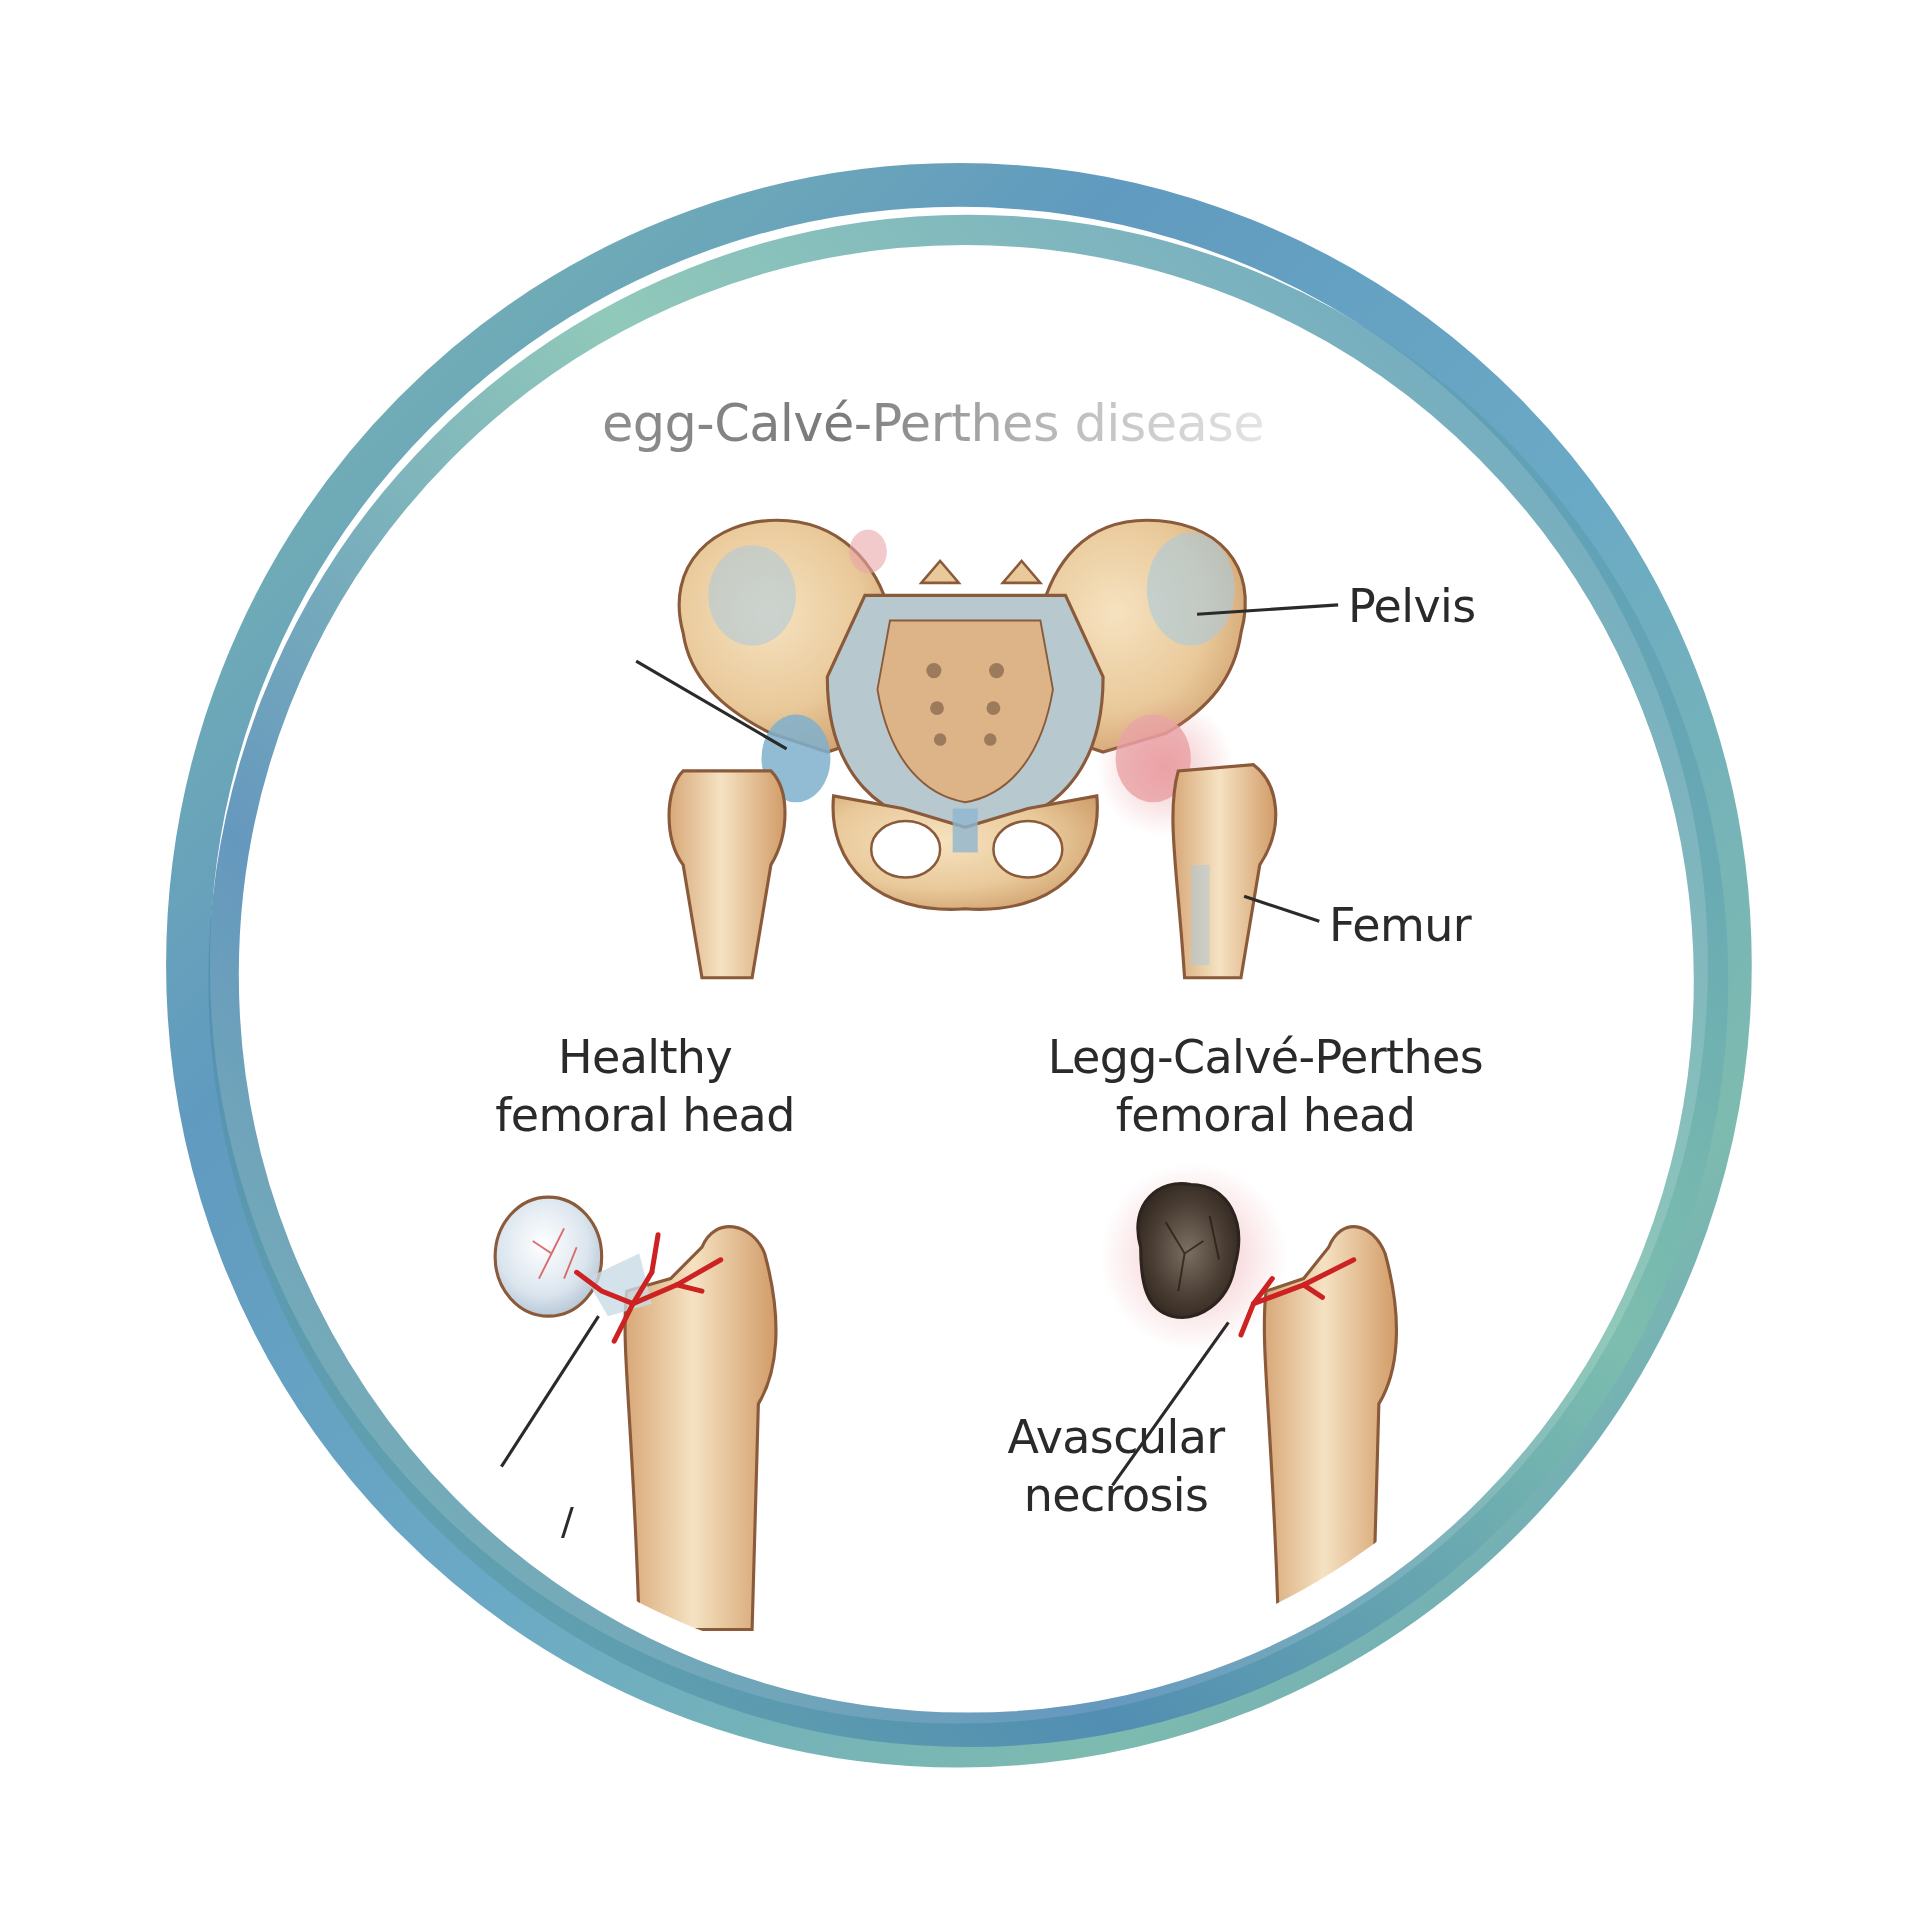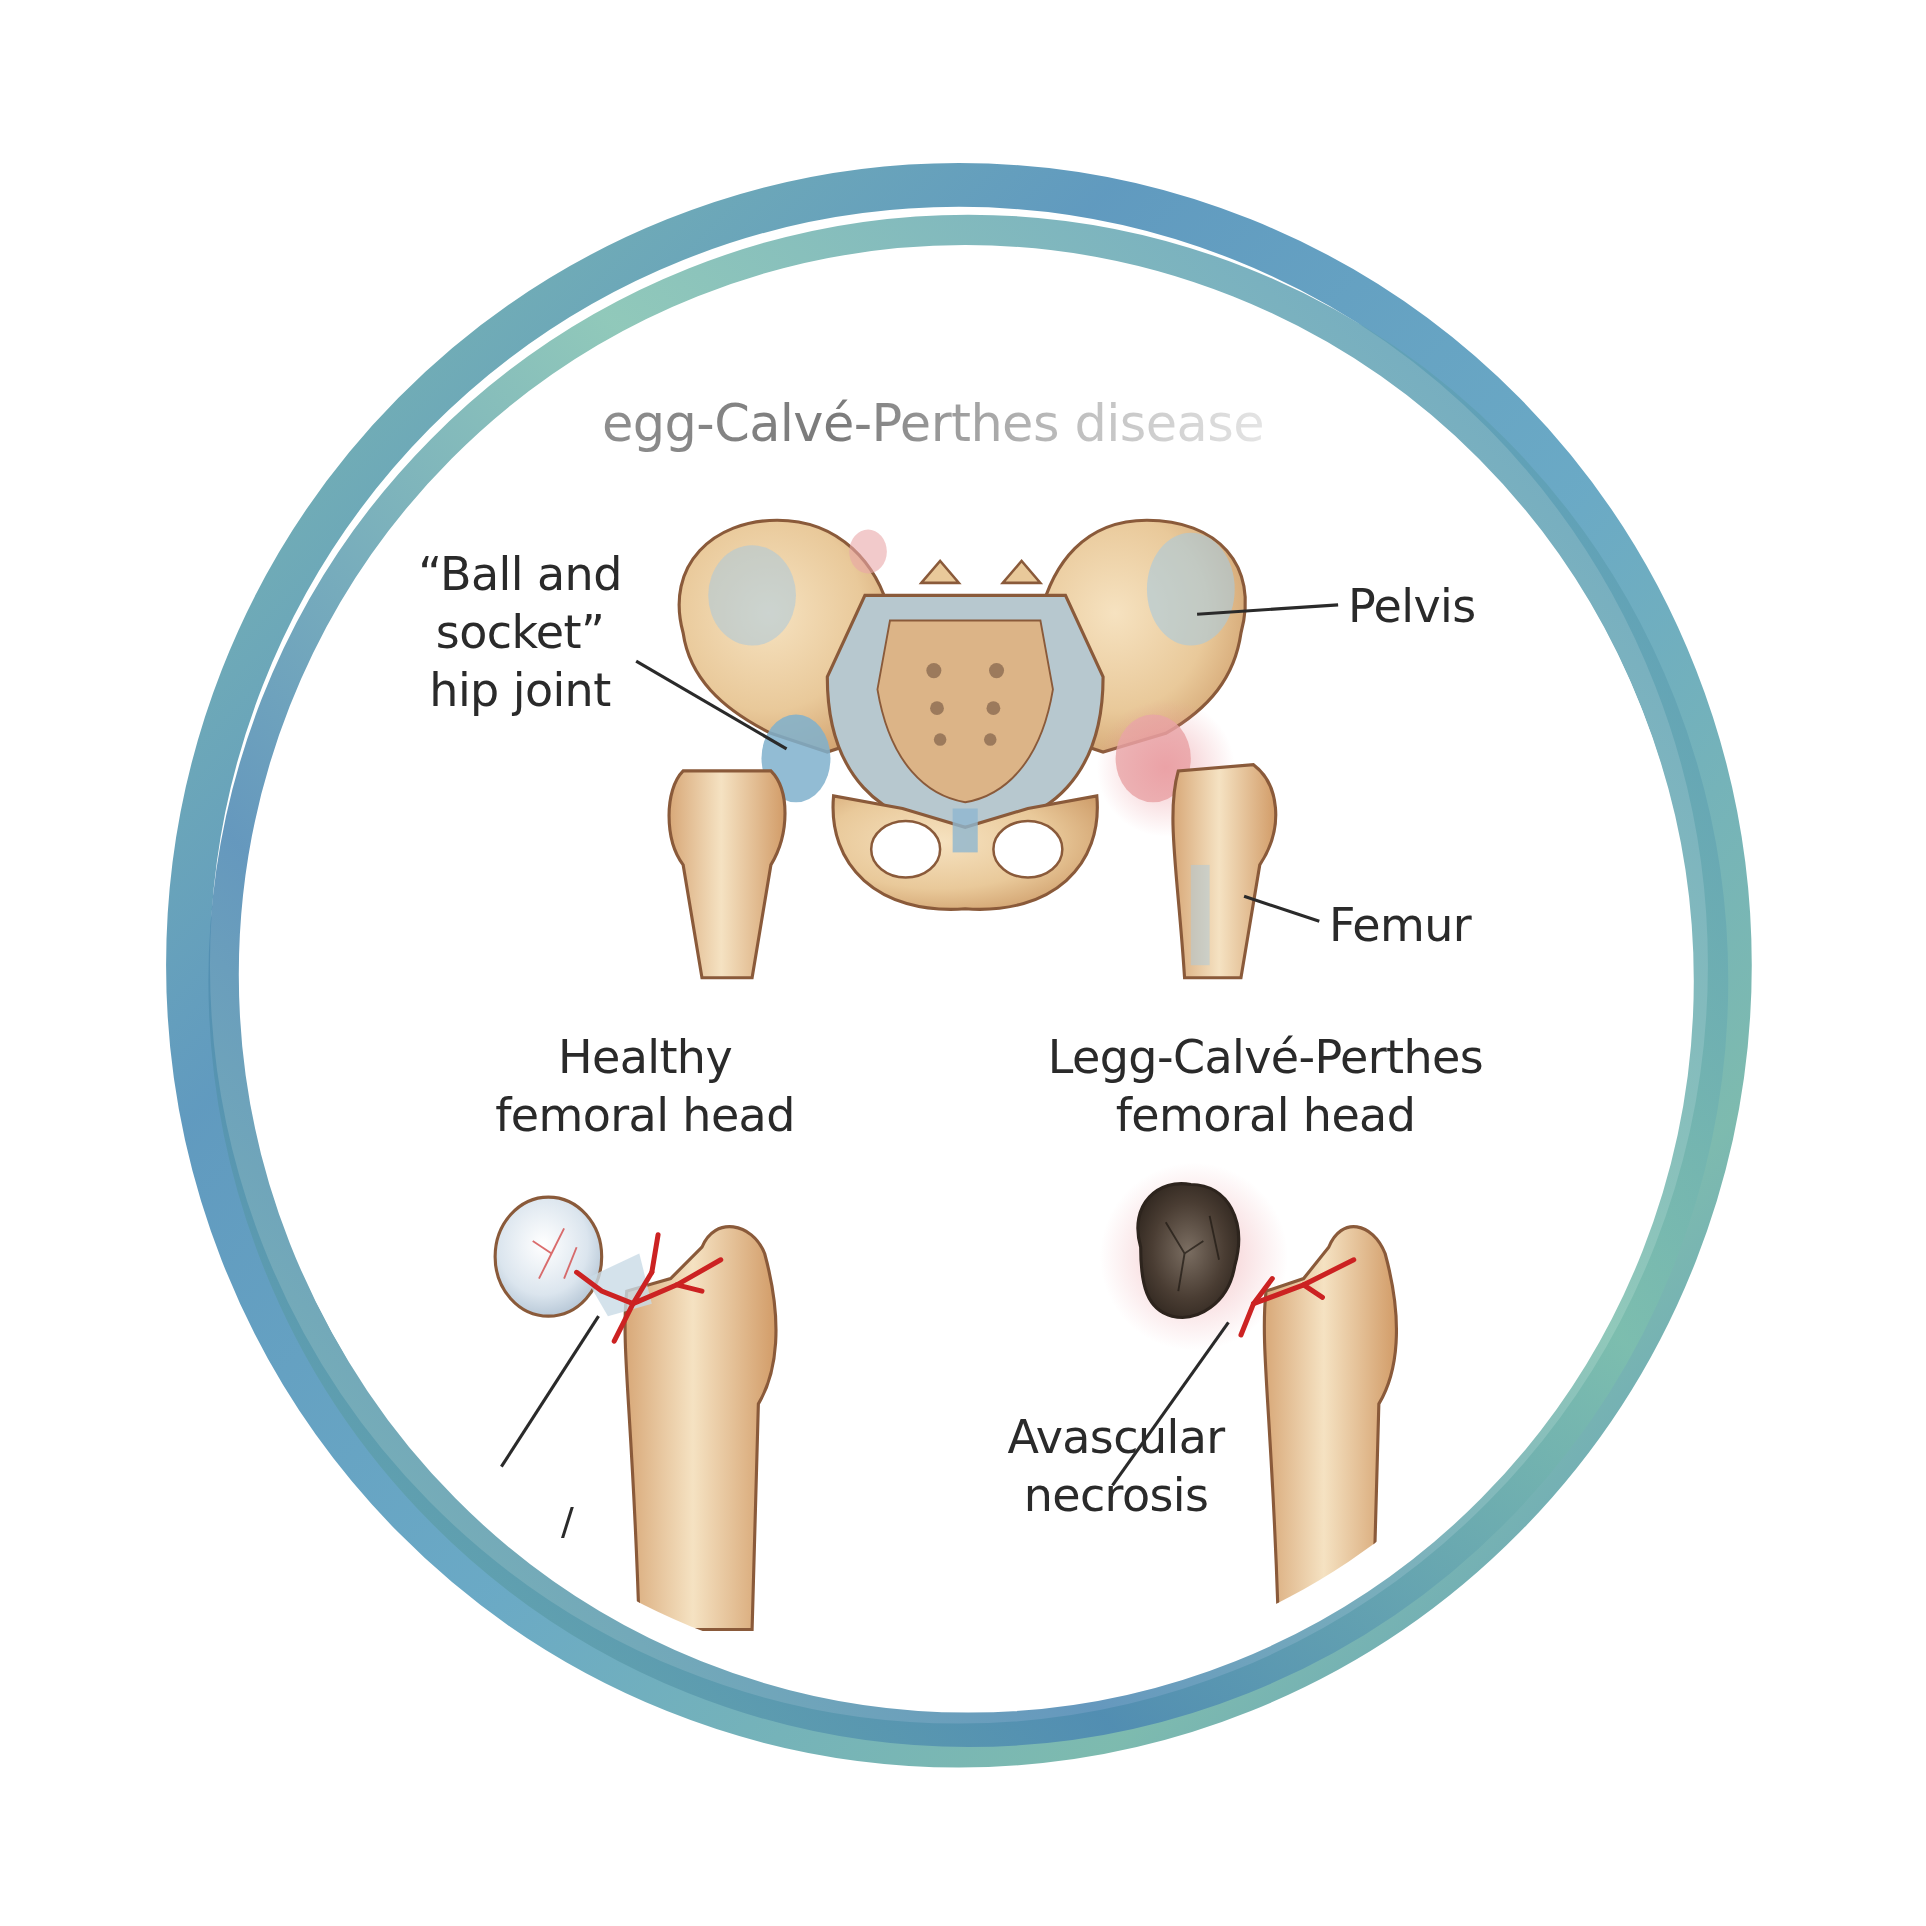--- a/index.html
+++ b/index.html
@@ -144,25 +144,20 @@
         <line x1="955" y1="2100" x2="800" y2="2340"></line>
         <line x1="1960" y1="2110" x2="1775" y2="2370"></line>
       </g>
     </g>
   </svg>
 
   
   <div class="title"><span>egg-Calvé-Perthes disease</span></div>
 
   
-  <div class="lbl" style="left:401px;top:545px;width:238px;">
-    <div>“Ball and</div>
-    <div>socket”</div>
-    <div>hip joint</div>
-  </div>
 
   
   <div class="lbl" style="left:1348px;top:577px;text-align:center;">Pelvis</div>
 
   
   <div class="lbl" style="left:1329px;top:896px;text-align:right;">Femur</div>
 
   
   <div class="lbl" style="left:476px;top:1028px;width:338px;">
     <div>Healthy</div>

